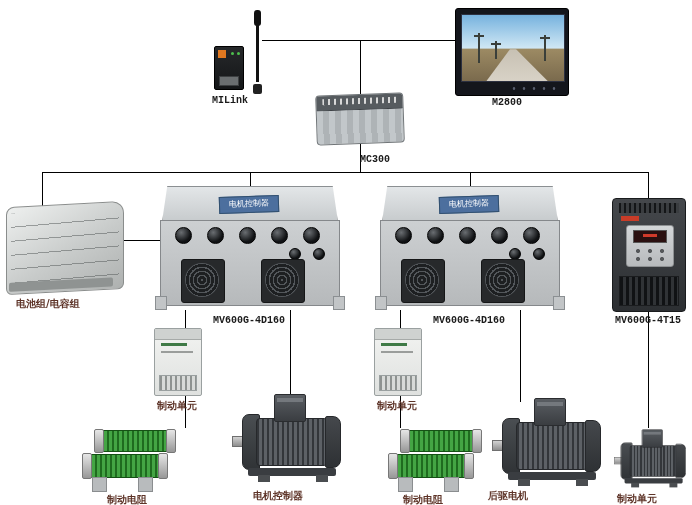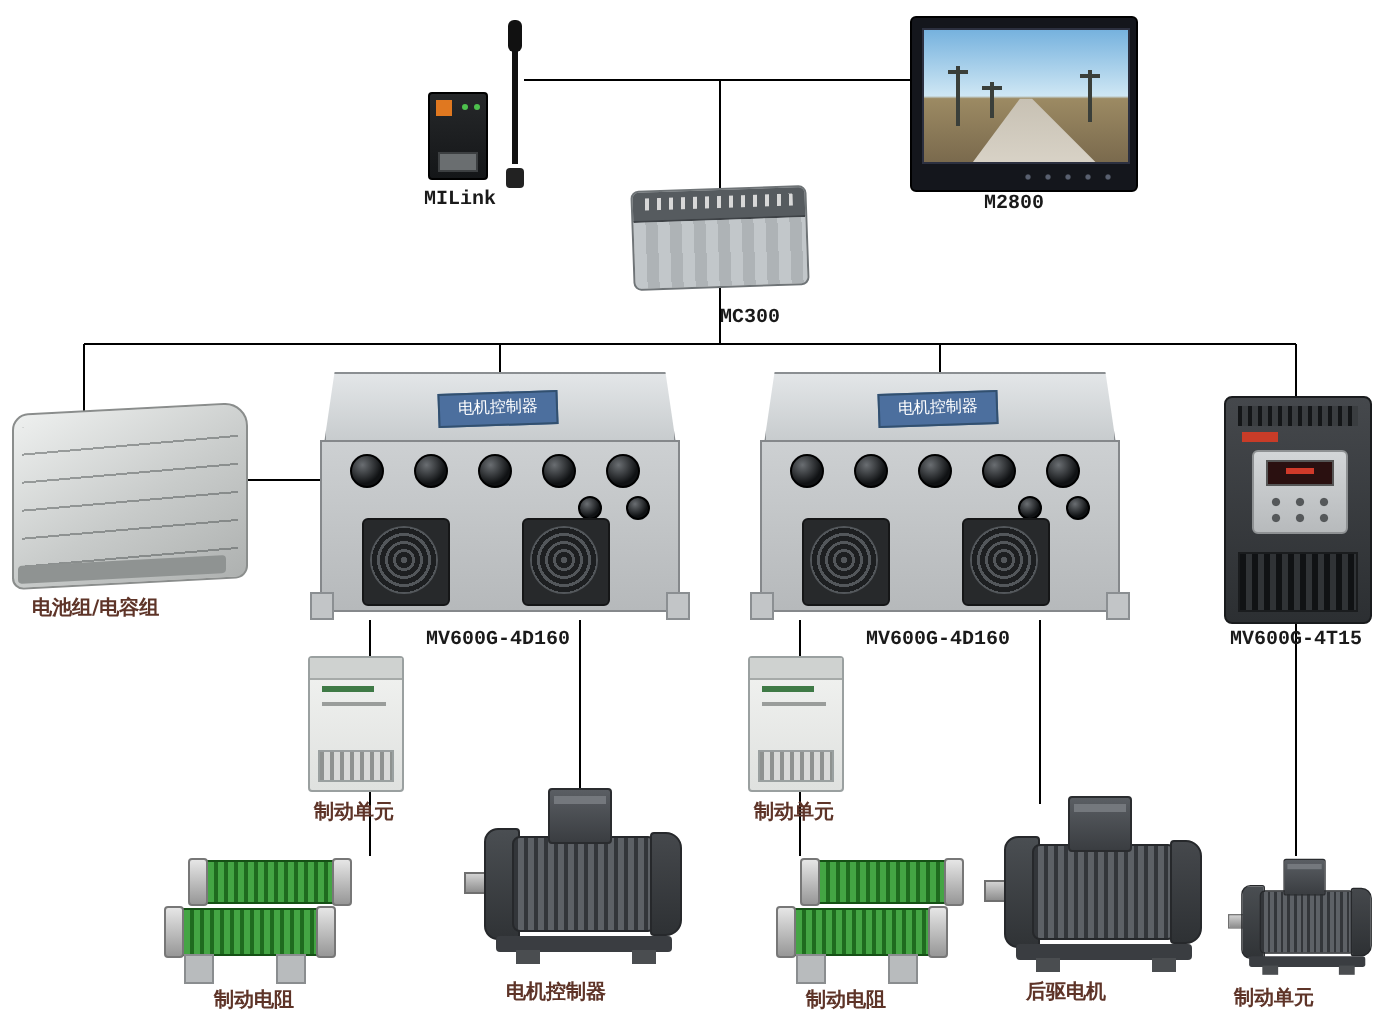--- a/index.html
+++ b/index.html
@@ -292,21 +292,21 @@
   <div class="dev motor" style="left:492px;top:396px;">
     <div class="m-shaft"></div>
     <div class="m-capf"></div>
     <div class="m-body"></div>
     <div class="m-box"></div>
     <div class="m-capr"></div>
     <div class="m-base"></div>
     <div class="m-foot fl"></div>
     <div class="m-foot fr"></div>
   </div>
-  <span class="lbl cn" style="left:513px;top:489px;text-align:center;">后驱电机</span>
+  <span class="lbl cn" style="left:488px;top:489px;text-align:center;">后驱电机</span>
 
   <div class="dev motor small" style="left:614px;top:428px;">
     <div class="m-shaft"></div>
     <div class="m-capf"></div>
     <div class="m-body"></div>
     <div class="m-box"></div>
     <div class="m-capr"></div>
     <div class="m-base"></div>
     <div class="m-foot fl"></div>
     <div class="m-foot fr"></div>

